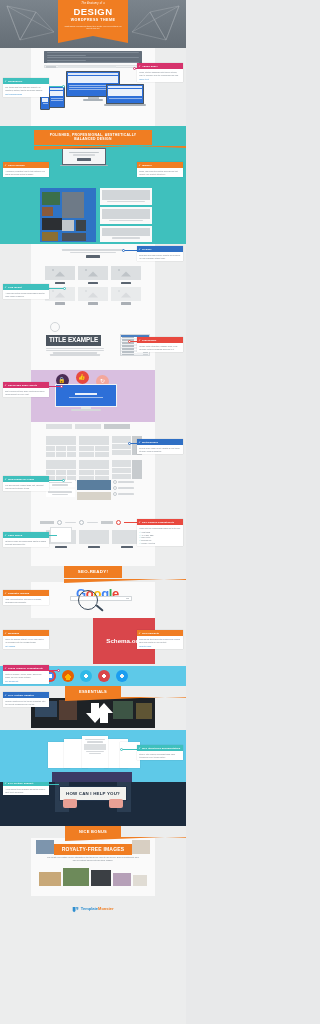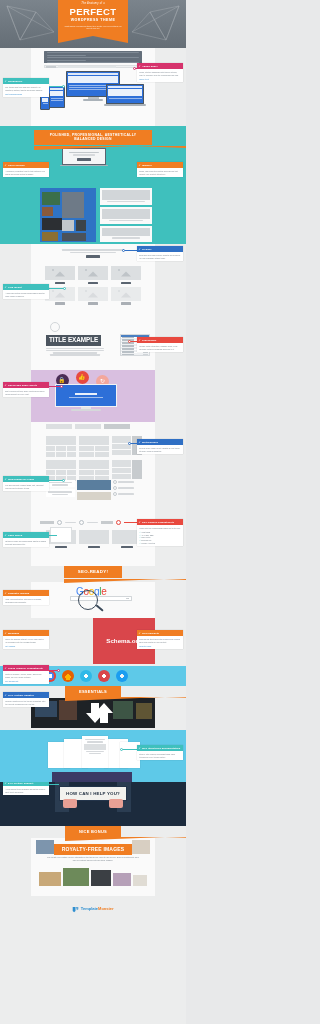--- a/index.html
+++ b/index.html
@@ -114,21 +114,21 @@
   .fontlist .fl-r { height: 1.5px; border-bottom: .3px solid #eef0f2; position: relative; }
   .fontlist .fl-r:nth-child(odd) { background: #f6f8f9; }
   .fontlist .fl-r i { position: absolute; left: 1px; top: .3px; width: 12px; height: .9px; background: #b9c0c6; display: block; }
   .fontlist .fl-r b { position: absolute; right: 1px; top: .3px; width: 5px; height: .9px; background: #cfd4d8; display: block; }
 
   
   .s-purple { background: #d9bfe0; }
   .circ { position: absolute; width: 13px; height: 13px; border-radius: 50%; display: flex; align-items: center; justify-content: center; color: #fff; font-size: 6px; }
 
   
-  .goog { font-size: 10px; font-weight: normal; letter-spacing: -.3px; }
+  .goog { font-size: 13px; font-weight: bold; letter-spacing: -.3px; }
   .goog span:nth-child(1){color:#4285f4}.goog span:nth-child(2){color:#ea4335}
   .goog span:nth-child(3){color:#fbbc05}.goog span:nth-child(4){color:#4285f4}
   .goog span:nth-child(5){color:#34a853}.goog span:nth-child(6){color:#ea4335}
   .brandpanel { position: absolute; top: 0; height: 46px; display: flex; flex-direction: column; align-items: center; justify-content: center; color: #fff; }
   .moz { left: 31px; width: 62px; background: #35a3d0; }
   .schema { left: 93px; width: 62px; background: #d9464b; }
   .moz .bw { font-size: 9px; font-weight: bold; letter-spacing: .4px; }
   .moz .bs { font-size: 3.4px; margin-top: 1.5px; }
   .schema .bw { font-size: 6.2px; font-weight: bold; }
 
@@ -172,21 +172,21 @@
     </div>
     <div class="poly" style="right:2px;">
       <svg width="60" height="44" viewBox="0 0 60 44">
           <g fill="none" stroke="#fff" stroke-width=".5">
         <path d="M55 4 L26 10 L42 38 Z M26 10 L8 30 L42 38 Z M55 4 L8 30 M55 4 L42 38"></path>
       </g>
         </svg>
     </div>
     <div class="banner-top">
       <div class="b-pre">The Anatomy of a</div>
-      <div class="b-main">PERFECT</div>
+      <div class="b-main">DESIGN</div>
       <div class="b-sub">WORDPRESS THEME</div>
       <div class="b-tag">What makes a WordPress theme truly great? Here is everything you need to look for.</div>
     </div>
   </div>
 
   <div class="sec s-dev" style="height:78px;">
     <div class="canvas"></div>
 
     <div class="browserbar">
       <div class="l"></div>

